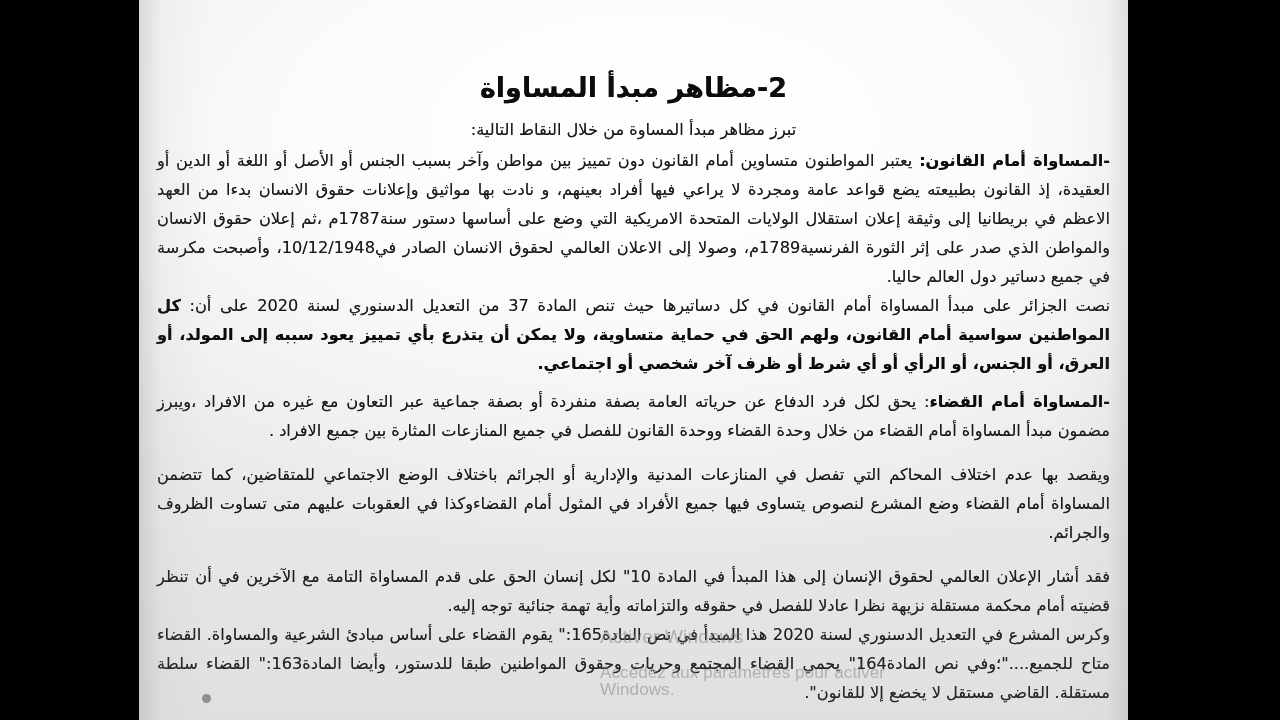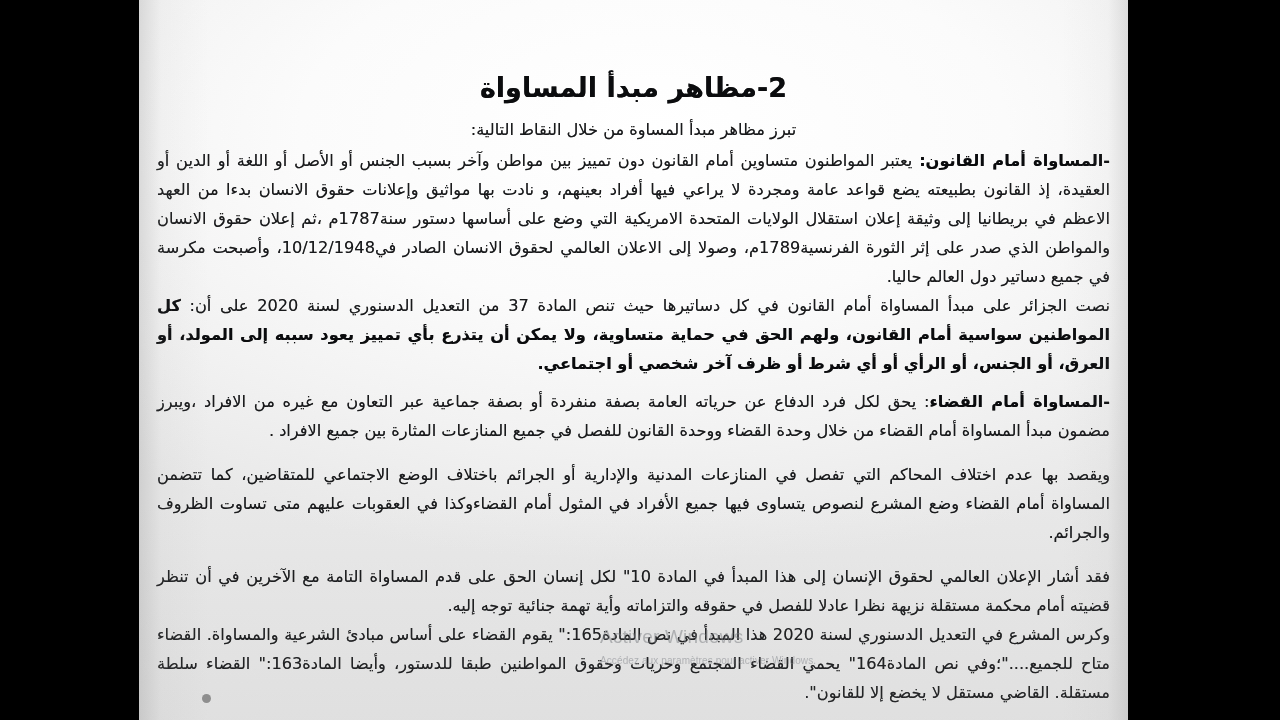--- a/index.html
+++ b/index.html
@@ -124,23 +124,23 @@
     pointer-events: none;
     user-select: none;
   }
   #watermark .wm-title {
     font-size: 19px;
     line-height: 22px;
     color: rgba(120,123,128,0.50);
     letter-spacing: 0.2px;
   }
   #watermark .wm-sub {
-    font-size: 10px;
+    font-size: 17px;
     line-height: 17px;
-    margin-top: 4px;
+    margin-top: 16px;
     color: rgba(125,128,133,0.50);
     letter-spacing: 0.1px;
   }
 </style>
 </head>
 <body>
 
 <div id="viewer">
 
   <div class="letterbox left"></div>

